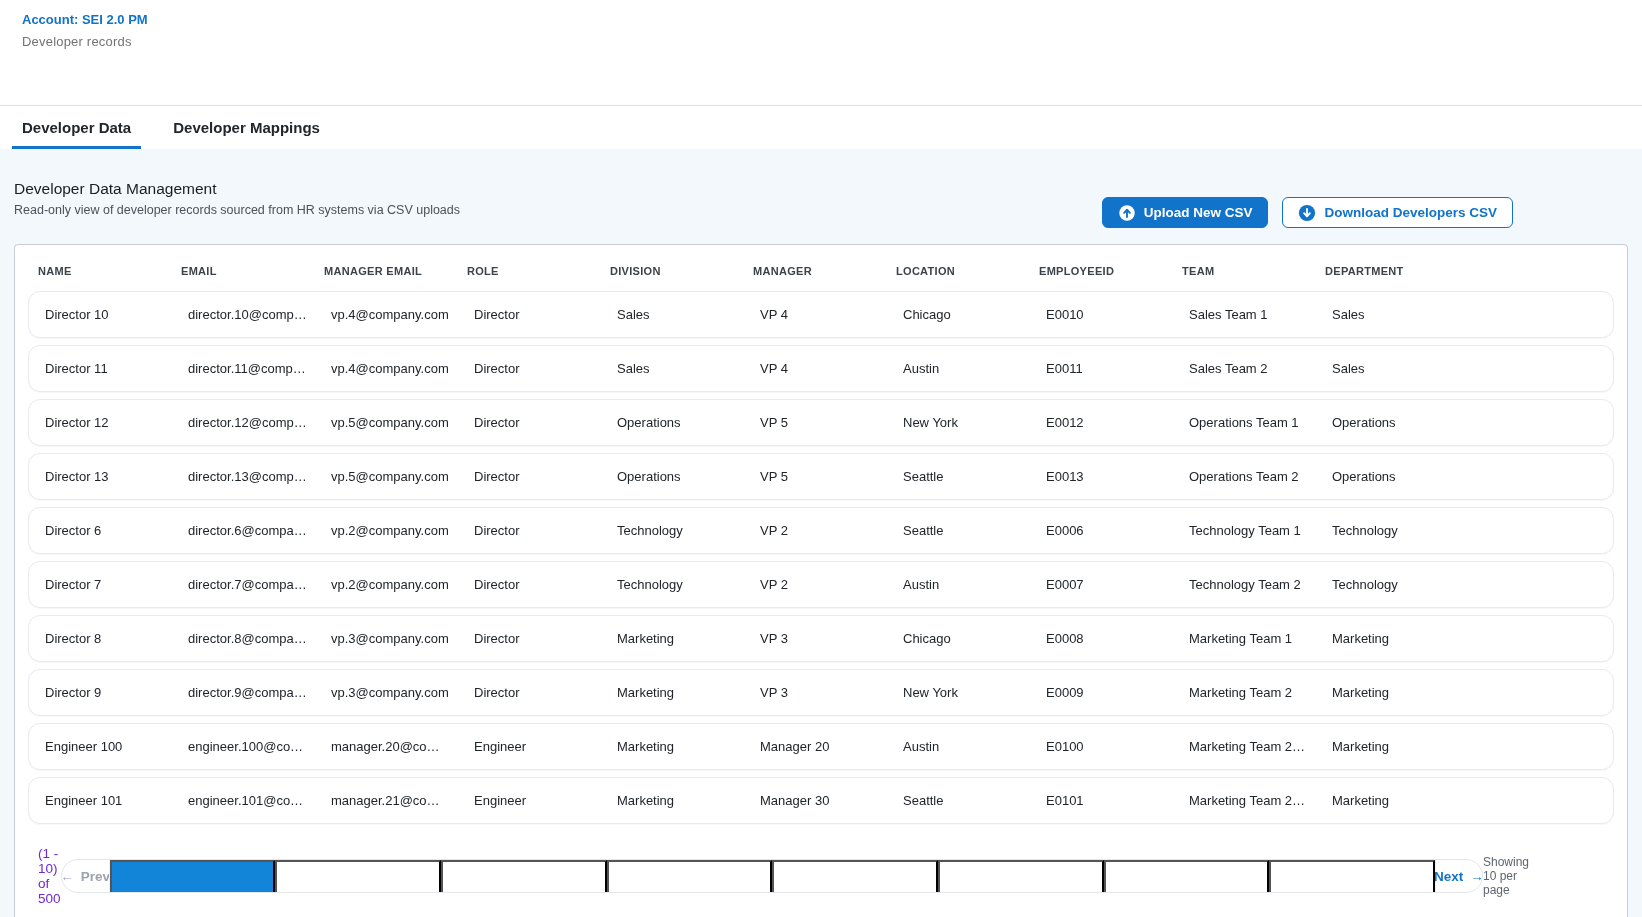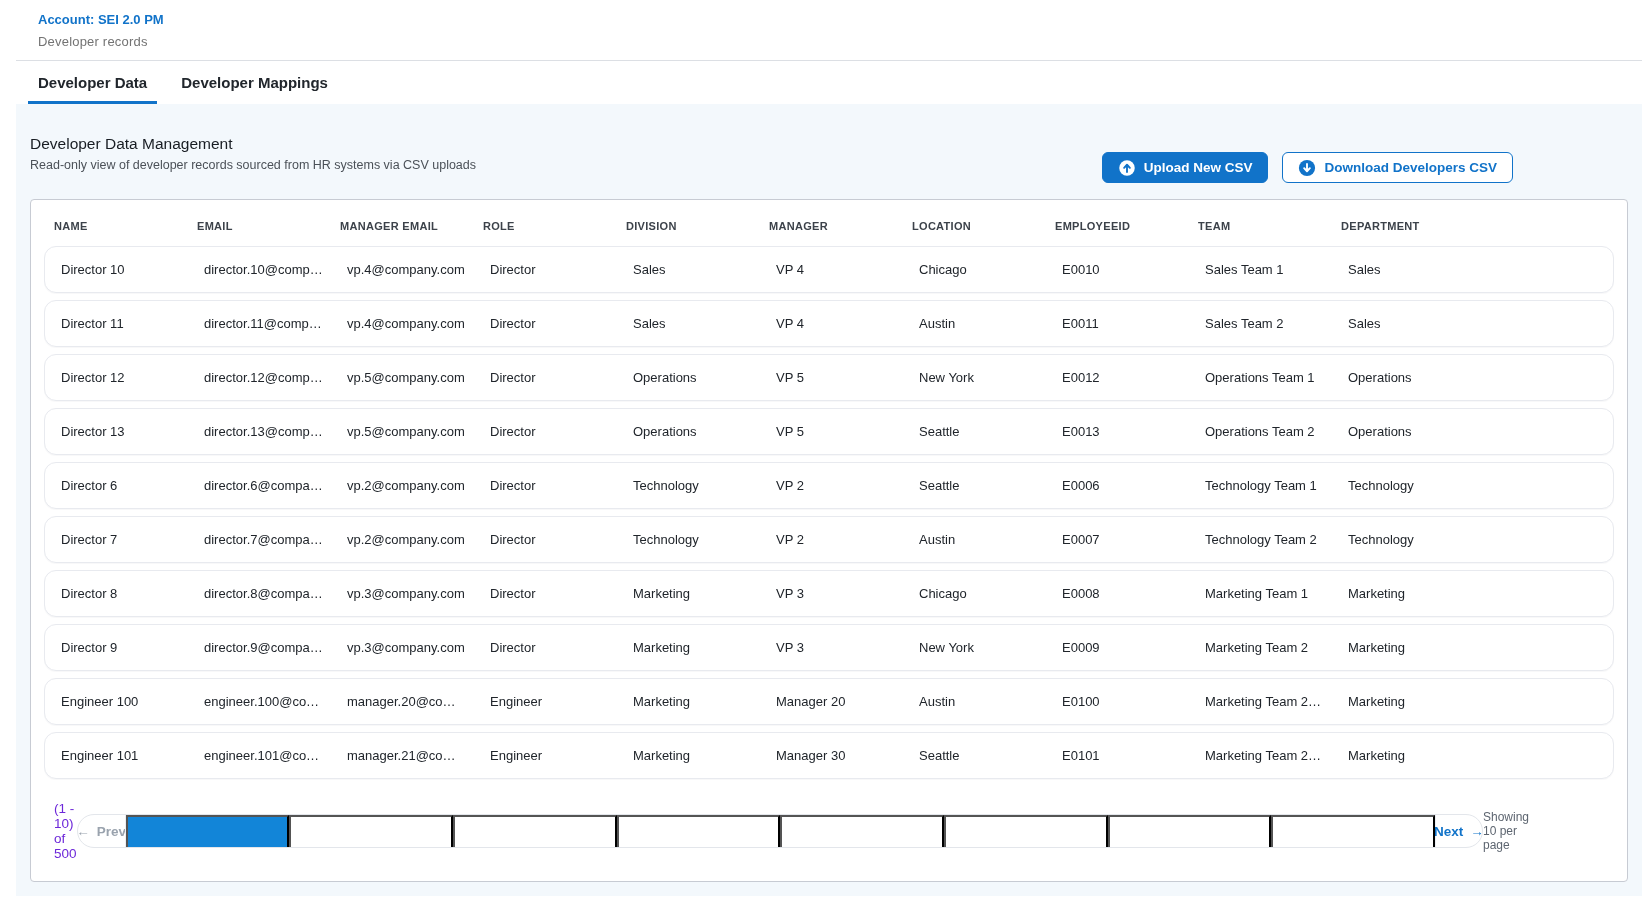--- a/index.html
+++ b/index.html
@@ -2,36 +2,37 @@
 <html style="--accent: #1173c9; --pager_active: #1285d8; --page_bg: #f3f8fc; --card_border: #c7cbd3; --row_border: #e8eaef;"><head>
 <meta charset="utf-8">
 <style>
   * { box-sizing: border-box; margin: 0; padding: 0; }
   html,body { background:#ffffff; }
   body {
     font-family: "Liberation Sans", sans-serif;
     color: #1c2127;
     width: 1642px;
   }
-  .page { width:1642px; height:917px; background:#ffffff; overflow:hidden; position:relative;padding-left:16px; }
+  .page { width:1642px; height:917px; background:#ffffff; overflow:hidden; position:relative; }
 
   
   .top-header { padding: 10px 22px 11px 22px; background:#fff; }
   .account-link {
     color: var(--accent, #1173c9);
     font-size: 13px; font-weight: 600;
     text-decoration: none; display:inline-block; margin-bottom: 7px;
     cursor: pointer;
   }
   .page-title { font-size: 13px; font-weight: 400; color:#737373; letter-spacing:.2px; }
 
   
   .tabbar {
-    display:flex; gap: 14px; padding: 0 12px; background:#fff;
+    display:flex; gap: 22px; padding: 0 12px; background:#fff;
     border-top: 1px solid #dcdfe4;
+    margin-top: 45px;
   }
   .tab {
     padding: 13px 10px 10px 10px;
     font-size: 15px; font-weight: 700; color:#21262c;
     border-bottom: 3px solid transparent;
     cursor: pointer; white-space: nowrap;
   }
   .tab.active { border-bottom-color: var(--accent, #1173c9); }
 
   

